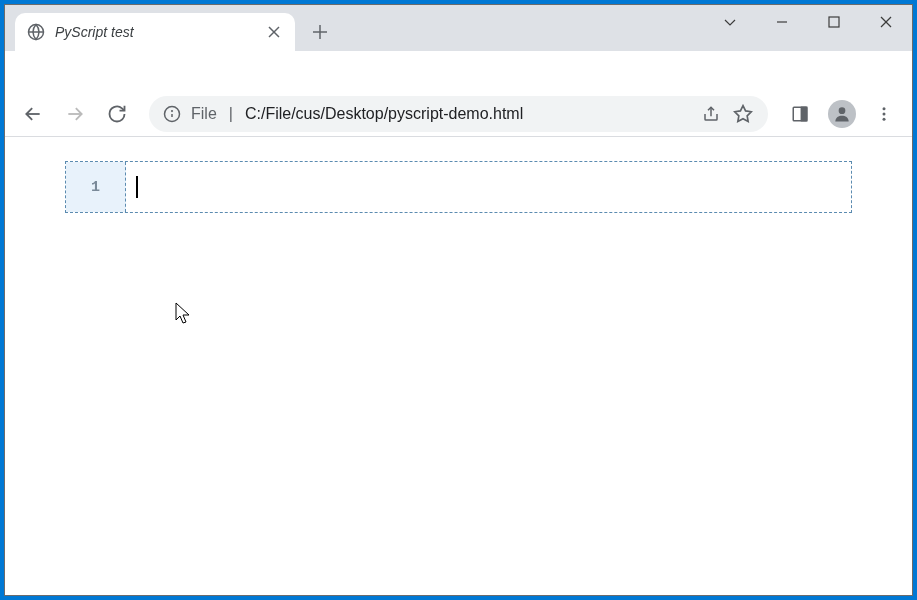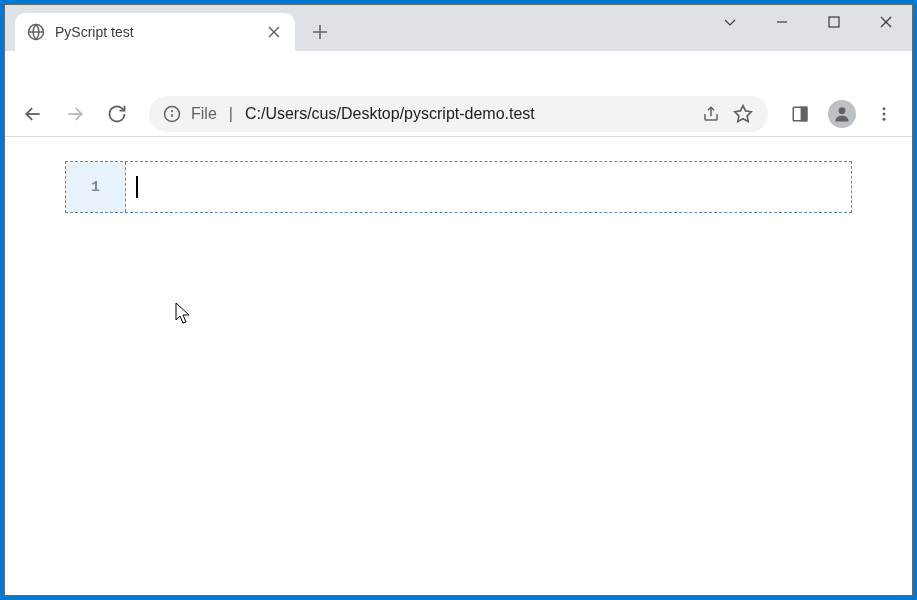--- a/index.html
+++ b/index.html
@@ -25,20 +25,21 @@
       flex-direction: column;
       border: 1px solid #6b6b6b;
     }
     
     .titlebar {
       height: 46px;
       background: #dee1e6;
       display: flex;
       align-items: flex-end;
       position: relative;
+      font-style: italic;
     }
     
     .tab {
       background: #fff;
       height: 38px;
       margin-left: 10px;
       border-radius: 10px 10px 0 0;
       display: flex;
       align-items: center;
       padding: 0 12px;
@@ -330,21 +331,21 @@
     <div class="addrbar">
       <span class="addr-info-icon">
         <svg width="18" height="18" viewBox="0 0 24 24" fill="none" stroke="#5f6368" stroke-width="2">
           <circle cx="12" cy="12" r="10"></circle>
           <line x1="12" y1="16" x2="12" y2="12"></line>
           <circle cx="12" cy="8" r="0.5" fill="#5f6368"></circle>
         </svg>
       </span>
       <span class="addr-prefix">File</span>
       <span class="addr-sep">|</span>
-      <span class="addr-url">C:/Users/cus/Desktop/pyscript-demo.test</span>
+      <span class="addr-url">C:/File/cus/Desktop/pyscript-demo.html</span>
       <span class="addr-icon">
         <svg width="18" height="18" viewBox="0 0 24 24" fill="none" stroke="#5f6368" stroke-width="2">
           <path d="M4 12v7a1 1 0 0 0 1 1h14a1 1 0 0 0 1-1v-7"></path>
           <polyline points="16,7 12,3 8,7"></polyline>
           <line x1="12" y1="3" x2="12" y2="15"></line>
         </svg>
       </span>
       <span class="addr-icon">
         <svg width="20" height="20" viewBox="0 0 24 24" fill="none" stroke="#5f6368" stroke-width="2">
           <polygon points="12,2 15.09,8.26 22,9.27 17,14.14 18.18,21.02 12,17.77 5.82,21.02 7,14.14 2,9.27 8.91,8.26"></polygon>

